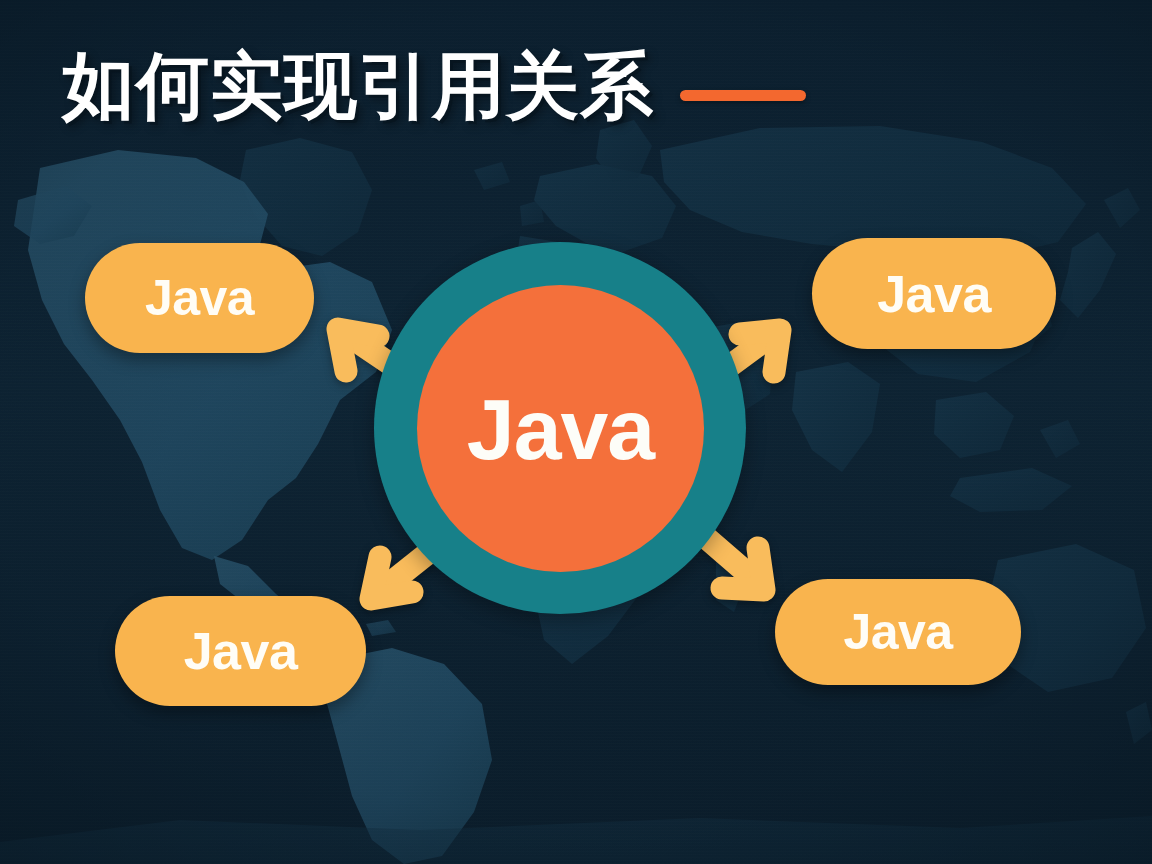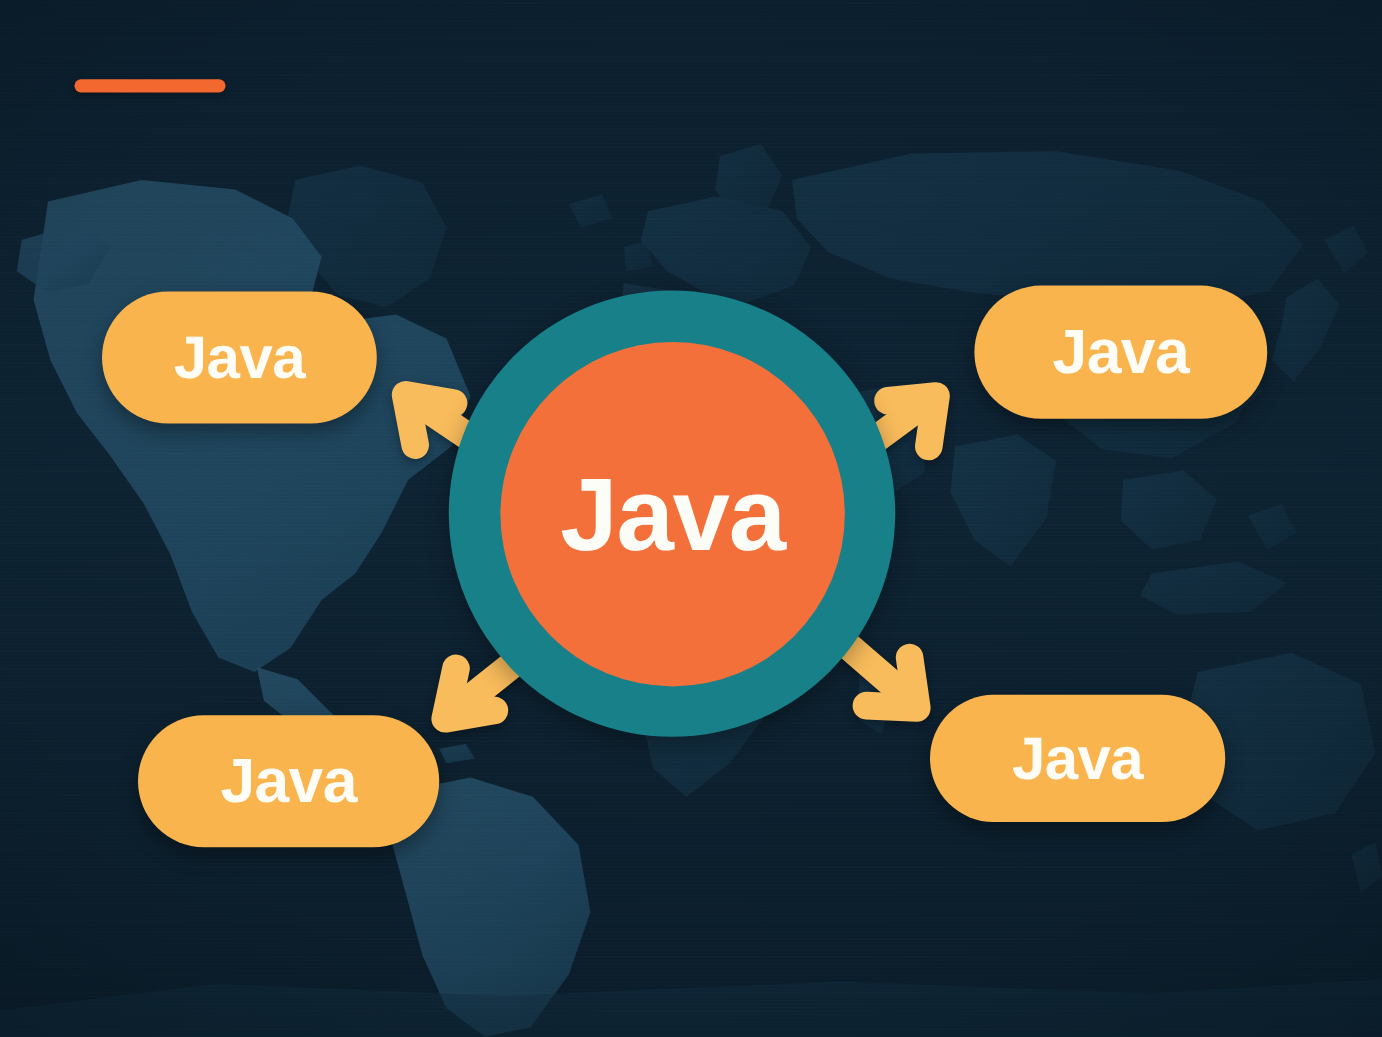--- a/index.html
+++ b/index.html
@@ -238,20 +238,21 @@
       <path d="M0 842 L180 820 L420 830 L700 818 L960 828 L1152 816 L1152 864 L0 864 Z" fill="url(#landGradDark)" opacity="0.45"></path>
 
       <path d="M474 170 L502 162 L510 182 L484 190 Z" fill="url(#landGradDark)" opacity="0.7"></path>
       <path d="M520 206 L540 200 L544 222 L522 226 Z" fill="url(#landGradDark)" opacity="0.65"></path>
     </svg>
     <div class="scanlines"></div>
     <div class="vignette"></div>
   </div>
 
   <div class="title-row">
+    <div class="title-text">如何实现引用关系</div>
     <div class="title-dash"></div>
   </div>
 
   <div class="diagram">
 
     <svg class="arrows" viewBox="0 0 1152 864" aria-hidden="true">
       <g fill="none" stroke="#f9bc5c" stroke-width="23" stroke-linecap="round" stroke-linejoin="round" style="filter: drop-shadow(0px 3px 4px rgba(0,0,0,0.32));">
 
         <g>
           <path d="M420 384 L340 330"></path>

